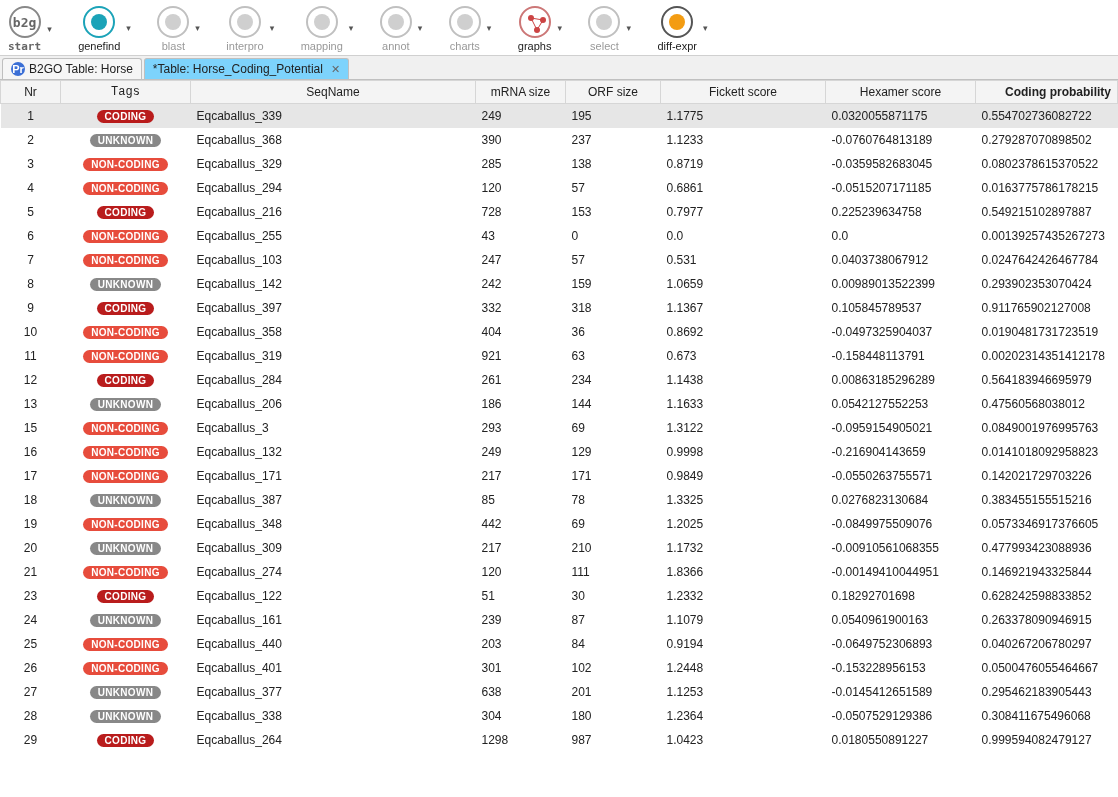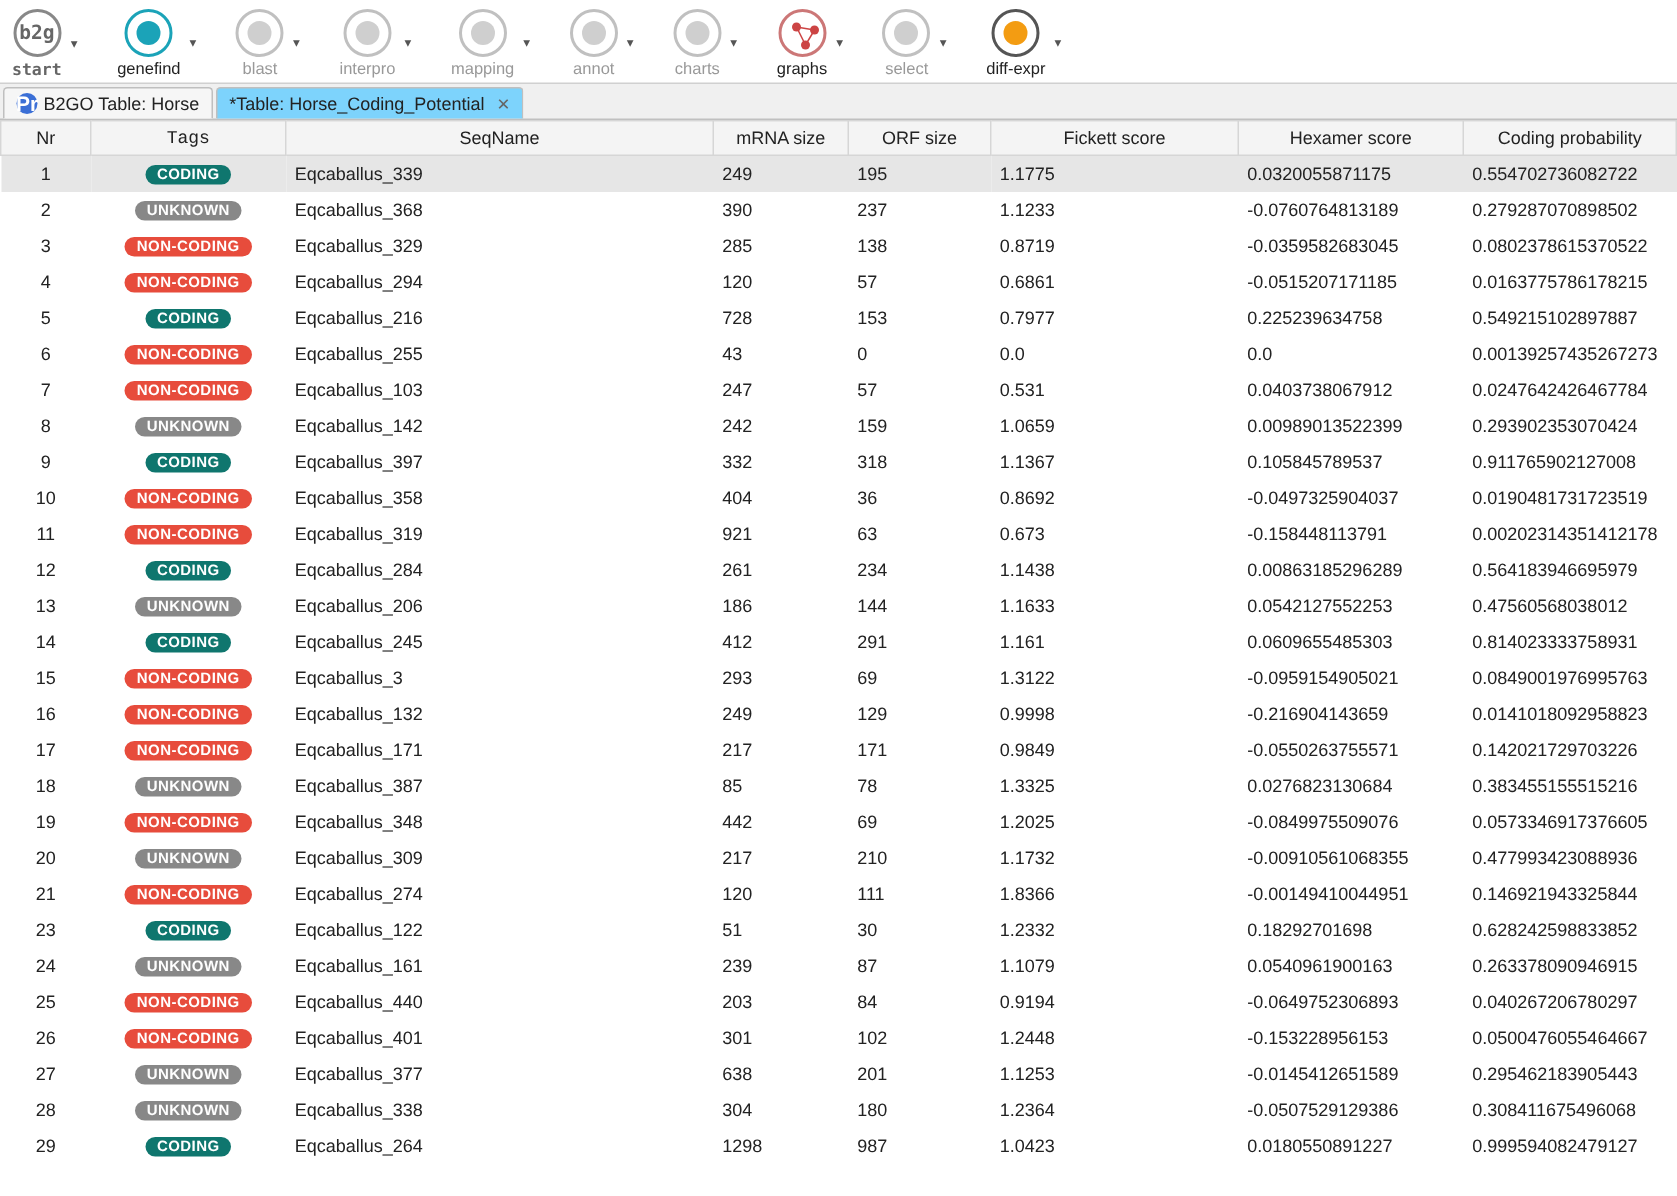--- a/index.html
+++ b/index.html
@@ -23,40 +23,40 @@
   .icon-genefind .inner { background:#1ba3b8; }
   .icon-graphs .circle { position:relative; }
   .icon-graphs svg { position:absolute; top:3px; left:3px; }
   .icon-diff .inner { background:#f39c12; }
   .icon-diff .circle { border-color:#555; }
 
   
   .tabbar { display:flex; align-items:flex-end; padding: 2px 0 0 2px; gap:0; background:#f0f0f0; height:24px; border-bottom:1px solid #c0c0c0;}
   .tab { display:flex; align-items:center; gap:4px; padding: 3px 8px; font-size:12px; border:1px solid #bfbfbf; border-bottom:none; border-top-left-radius:3px; border-top-right-radius:3px; background:#f6f6f6; margin-right:2px; cursor:pointer;}
   .tab.active { background:#7dd3fc; }
-  .tab .pr-icon { width:14px;height:14px;border-radius:50%;background:#3b6fd6;color:#fff;font-size:14px;display:flex;align-items:center;justify-content:center;font-weight:bold; }
+  .tab .pr-icon { width:14px;height:14px;border-radius:50%;background:#3b6fd6;color:#fff;font-size:11px;display:flex;align-items:center;justify-content:center;font-weight:bold; }
   .tab .close { font-size:11px; color:#666; margin-left:4px; }
 
   
   .table { width:100%; border-collapse: collapse; table-layout:fixed; }
   .table th { background:#f4f4f4; border:1px solid #d6d6d6; padding:4px 6px; font-weight:normal; font-size:12px; text-align:left;}
   .table th.center { text-align:center;}
   .table td { border-bottom: 1px solid transparent; padding: 4px 6px; font-size:12px; height:24px; vertical-align:middle;}
   .table tr.sel td { background:#e6e6e6; }
   .col-nr { width:60px; text-align:center;}
   .col-tags { width:130px; text-align:center;}
   .col-seq { width:285px;}
   .col-mrna { width:90px;margin-top:32px;}
   .col-orf { width:95px;}
   .col-fick { width:165px;}
   .col-hex { width:150px;}
   .col-prob { }
 
   .tag { display:inline-block; border-radius:9px; padding:1px 8px; font-size:10px; color:#fff; font-weight:bold; letter-spacing:0.3px;}
-  .tag.coding { background:#0f766e; }
+  .tag.coding { background:#b91c1c; }
   .tag.noncoding { background:#e74c3c; }
   .tag.unknown { background:#888; }
 </style>
 </head>
 <body>
 
 <div class="toolbar" id="toolbar">
     <div class="tool">
       <div class="tool-btn icon-b2g">
         <div class="circle" style="border-color:#888">
@@ -170,21 +170,21 @@
 <table class="table">
   <thead>
     <tr id="thead-row">
         <th class="col-nr center" style="text-align: center;">Nr</th>
         <th class="col-tags center" style="text-align: center; font-family: Liberation Mono, monospace;">Tags</th>
         <th class="col-seq" style="text-align: center;">SeqName</th>
         <th class="col-mrna center" style="text-align: center;">mRNA size</th>
         <th class="col-orf center" style="text-align: center;">ORF size</th>
         <th class="col-fick center" style="text-align: center;">Fickett score</th>
         <th class="col-hex center" style="text-align: center;">Hexamer score</th>
-        <th class="col-prob center" style="text-align: center;">Coding probability</th>
+        <th class="col-prob center" style="text-align: right; font-weight: bold;">Coding probability</th>
       </tr>
   </thead>
   <tbody id="tbody">
       <tr class="datarow sel">
         <td class="col-nr" style="text-align:center">1</td>
         <td class="col-tags" style="text-align:center"><span class="tag coding">CODING</span></td>
         <td class="col-seq">Eqcaballus_339</td>
         <td class="col-mrna">249</td>
         <td class="col-orf">195</td>
         <td class="col-fick">1.1775</td>
@@ -305,30 +305,20 @@
         <td class="col-nr" style="text-align:center">13</td>
         <td class="col-tags" style="text-align:center"><span class="tag unknown">UNKNOWN</span></td>
         <td class="col-seq">Eqcaballus_206</td>
         <td class="col-mrna">186</td>
         <td class="col-orf">144</td>
         <td class="col-fick">1.1633</td>
         <td class="col-hex">0.0542127552253</td>
         <td class="col-prob">0.47560568038012</td>
       </tr>
       <tr class="datarow">
-        <td class="col-nr" style="text-align:center">14</td>
-        <td class="col-tags" style="text-align:center"><span class="tag coding">CODING</span></td>
-        <td class="col-seq">Eqcaballus_245</td>
-        <td class="col-mrna">412</td>
-        <td class="col-orf">291</td>
-        <td class="col-fick">1.161</td>
-        <td class="col-hex">0.0609655485303</td>
-        <td class="col-prob">0.814023333758931</td>
-      </tr>
-      <tr class="datarow">
         <td class="col-nr" style="text-align:center">15</td>
         <td class="col-tags" style="text-align:center"><span class="tag noncoding">NON-CODING</span></td>
         <td class="col-seq">Eqcaballus_3</td>
         <td class="col-mrna">293</td>
         <td class="col-orf">69</td>
         <td class="col-fick">1.3122</td>
         <td class="col-hex">-0.0959154905021</td>
         <td class="col-prob">0.0849001976995763</td>
       </tr>
       <tr class="datarow">

